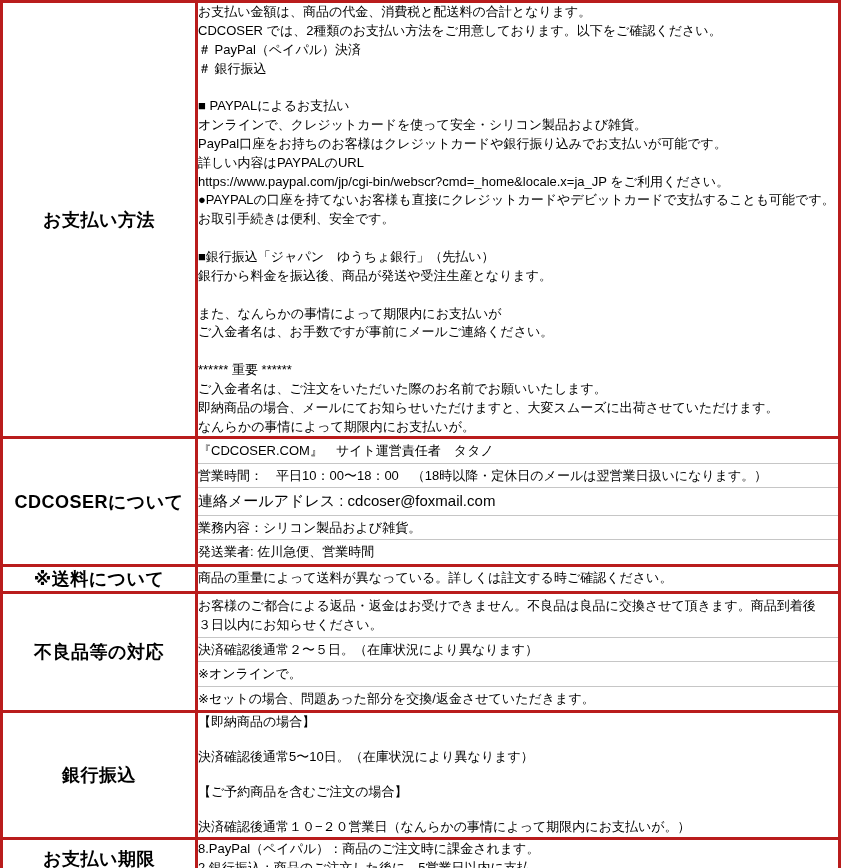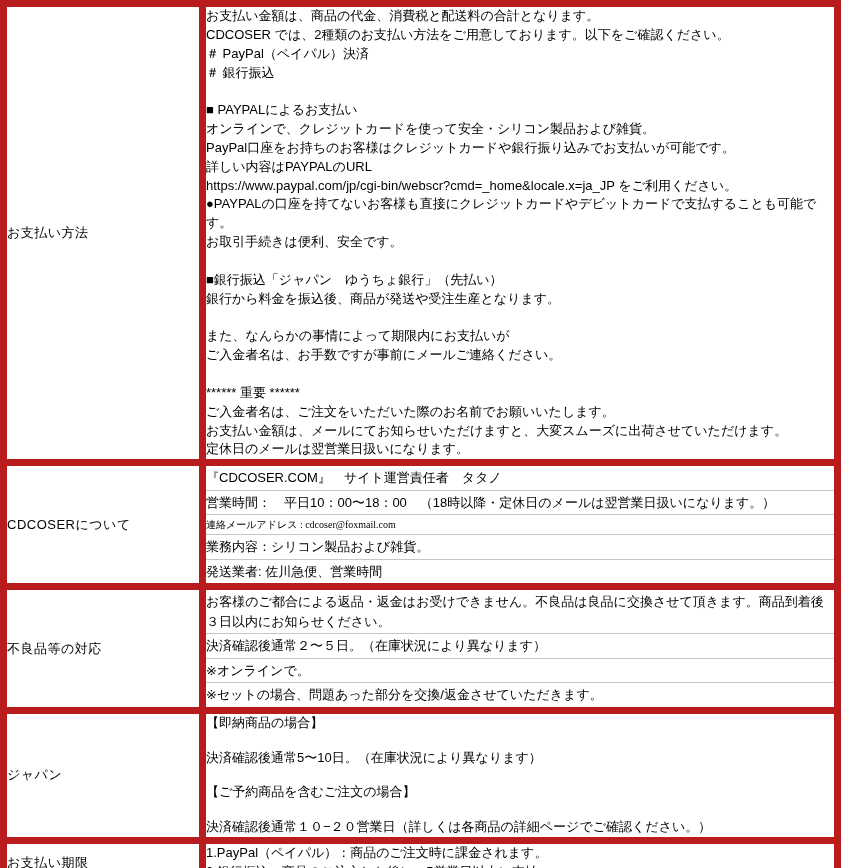--- a/index.html
+++ b/index.html
@@ -18,47 +18,48 @@
     overflow: hidden;
     position: relative;
     background: #ffffff;
   }
   table.info {
     width: 841px;
     border-collapse: collapse;
     table-layout: fixed;
   }
   table.info td {
-    border: 7px solid #b91c1c;
+    border: 3px solid #b91c1c;
     vertical-align: middle;
     padding: 0;
   }
   td.label {
     width: 192px;
-    font-weight: normal;
-    font-size: 13px;
+    text-align: center;
+    font-weight: bold;
+    font-size: 18px;
     letter-spacing: 0.5px;
     padding: 4px 2px;
   }
   td.value {
     padding: 3px 4px 3px 6px;
     vertical-align: top;
     line-height: 1.45;
     font-size: 13px;
   }
   .line {
     white-space: pre-wrap;
     word-break: break-all;
   }
   .blank {
     height: 1.45em;
   }
   .mono {
-    font-family: Liberation Serif, serif;
-    font-size: 10px;
+    font-family: Liberation Sans, sans-serif;
+    font-size: 15px;
   }
   .sub-rows .sub {
     padding: 2px 10px 2px 0;
     line-height: 1.5;
   }
   .sub-rows .sub + .sub {
     border-top: 1px solid #c6c6c6;
   }
   .gap {
     height: 16px;
@@ -88,64 +89,70 @@
           <div class="line">お取引手続きは便利、安全です。</div>
           <div class="line blank"></div>
           <div class="line">■銀行振込「ジャパン　ゆうちょ銀行」（先払い）</div>
           <div class="line">銀行から料金を振込後、商品が発送や受注生産となります。</div>
           <div class="line blank"></div>
           <div class="line">また、なんらかの事情によって期限内にお支払いが</div>
           <div class="line">ご入金者名は、お手数ですが事前にメールご連絡ください。</div>
           <div class="line blank"></div>
           <div class="line">****** 重要 ******</div>
           <div class="line">ご入金者名は、ご注文をいただいた際のお名前でお願いいたします。</div>
-          <div class="line">お支払い金額は、メールにてお知らせいただけますと、大変スムーズに出荷させていただけます。</div>
-          <div class="line">定休日のメールは翌営業日扱いになります。</div>
+          <div class="line">即納商品の場合、メールにてお知らせいただけますと、大変スムーズに出荷させていただけます。</div>
+          <div class="line">なんらかの事情によって期限内にお支払いが。</div>
         </td>
       </tr>
 
       <tr>
         <td class="label">CDCOSERについて</td>
         <td class="value sub-rows">
           <div class="sub line">『CDCOSER.COM』　サイト運営責任者　タタノ</div>
           <div class="sub line">営業時間：　平日10：00〜18：00　（18時以降・定休日のメールは翌営業日扱いになります。）</div>
           <div class="sub line mono">連絡メールアドレス : cdcoser@foxmail.com</div>
           <div class="sub line">業務内容：シリコン製品および雑貨。</div>
           <div class="sub line">発送業者: 佐川急便、営業時間</div>
         </td>
       </tr>
 
 
+      <tr>
+        <td class="label">※送料について</td>
+        <td class="value">
+          <div class="line">商品の重量によって送料が異なっている。詳しくは註文する時ご確認ください。</div>
+        </td>
+      </tr>
 
       <tr>
         <td class="label">不良品等の対応</td>
         <td class="value sub-rows">
           <div class="sub line">お客様のご都合による返品・返金はお受けできません。不良品は良品に交換させて頂きます。商品到着後３日以内にお知らせください。</div>
           <div class="sub line">決済確認後通常２〜５日。（在庫状況により異なります）</div>
           <div class="sub line">※オンラインで。</div>
           <div class="sub line">※セットの場合、問題あった部分を交換/返金させていただきます。</div>
         </td>
       </tr>
 
       <tr>
-        <td class="label">ジャパン</td>
+        <td class="label">銀行振込</td>
         <td class="value">
           <div class="line">【即納商品の場合】</div>
           <div class="line gap"></div>
           <div class="line">決済確認後通常5〜10日。（在庫状況により異なります）</div>
           <div class="line gap"></div>
           <div class="line">【ご予約商品を含むご注文の場合】</div>
           <div class="line gap"></div>
-          <div class="line">決済確認後通常１０−２０営業日（詳しくは各商品の詳細ページでご確認ください。）</div>
+          <div class="line">決済確認後通常１０−２０営業日（なんらかの事情によって期限内にお支払いが。）</div>
         </td>
       </tr>
 
       <tr>
         <td class="label">お支払い期限</td>
         <td class="value">
-          <div class="line">1.PayPal（ペイパル）：商品のご注文時に課金されます。</div>
+          <div class="line">8.PayPal（ペイパル）：商品のご注文時に課金されます。</div>
           <div class="line">2.銀行振込：商品のご注文した後に、5営業日以内に支払。</div>
         </td>
       </tr>
 
     </tbody>
   </table>
 </div>
 
 </body></html>

